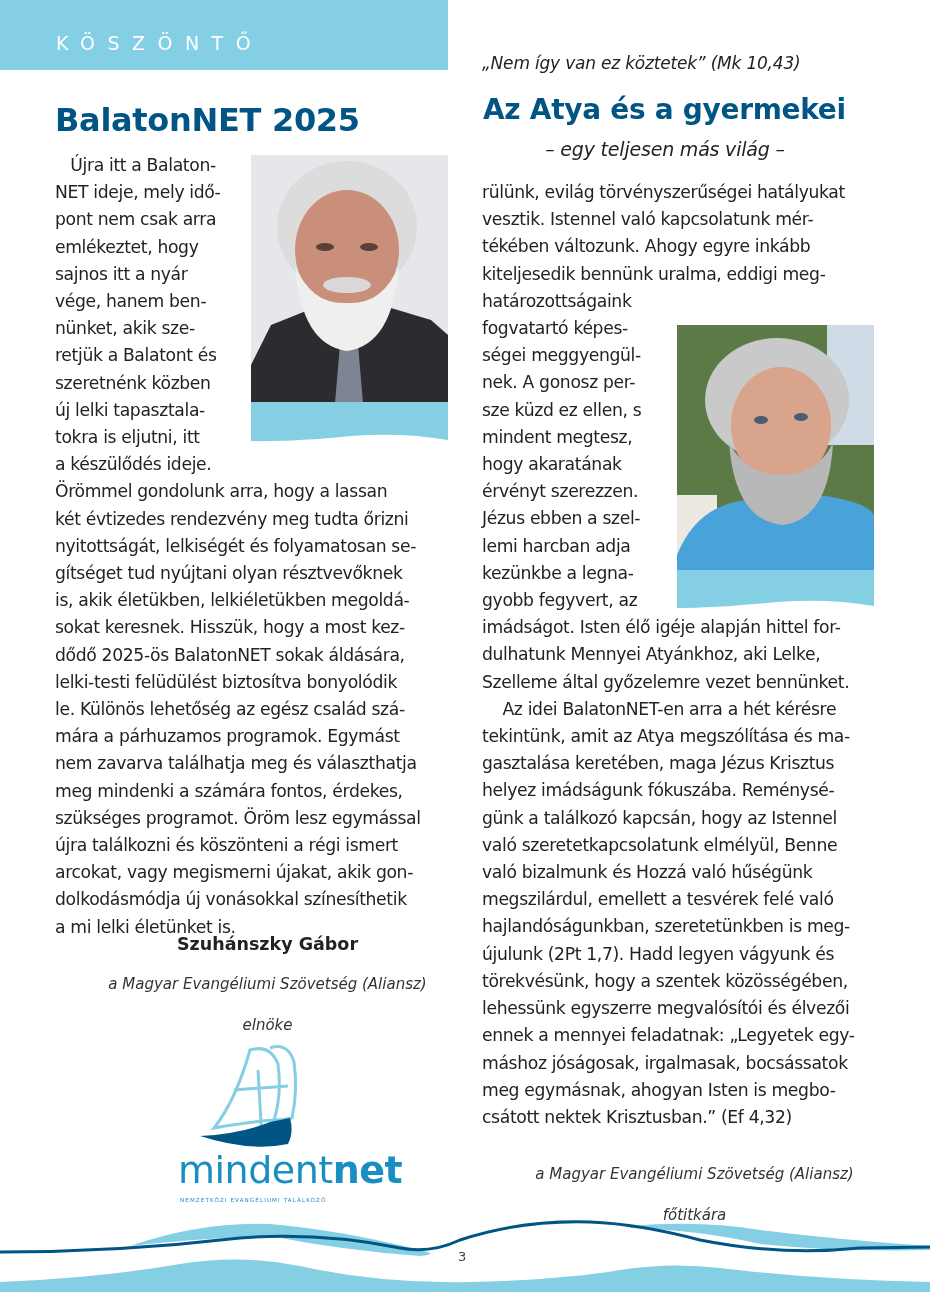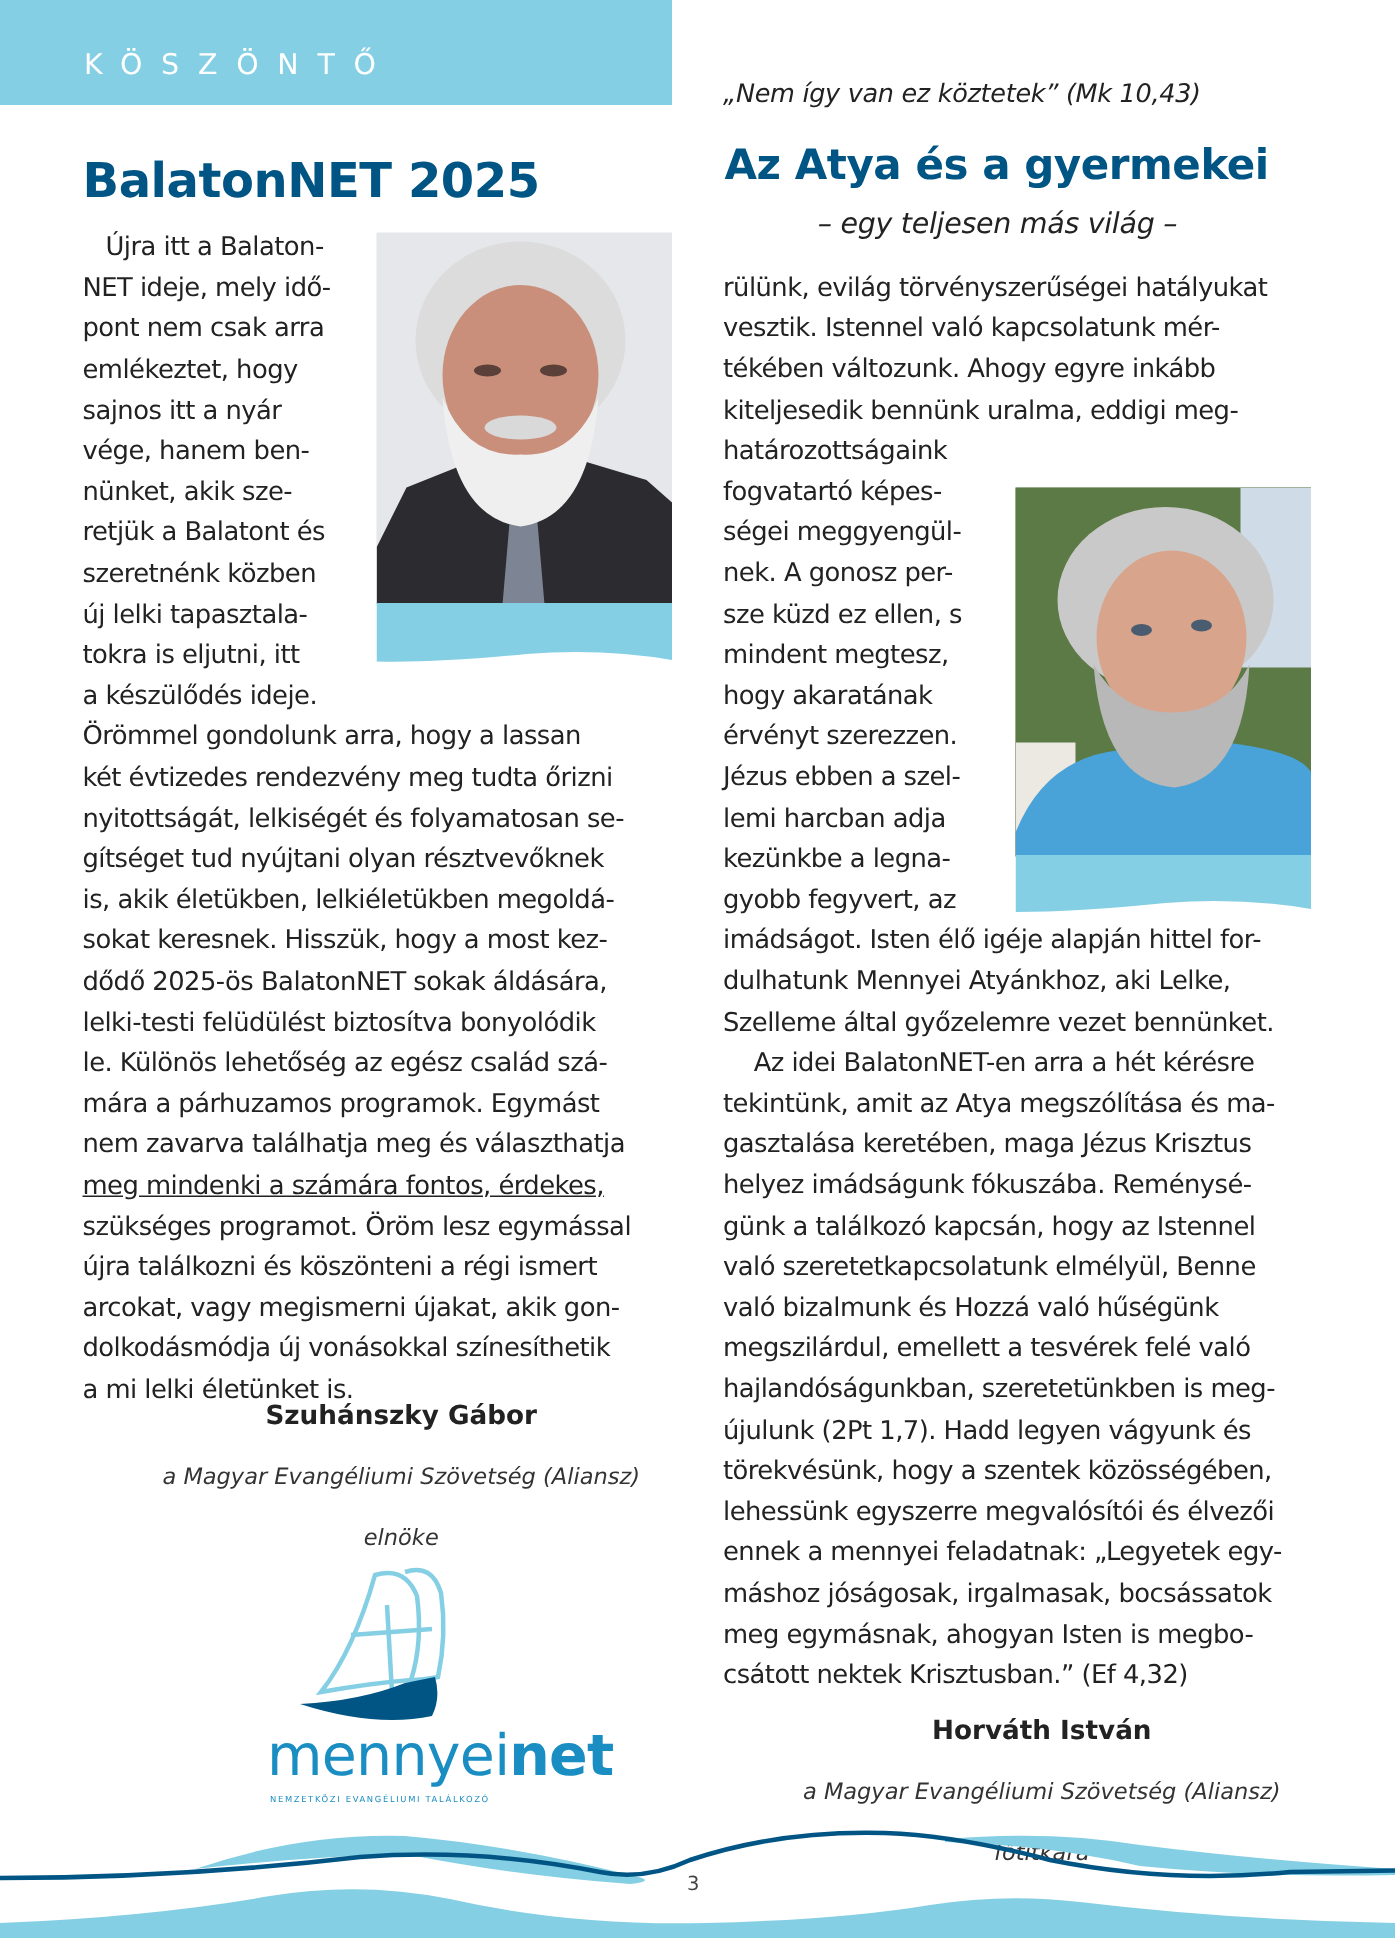--- a/index.html
+++ b/index.html
@@ -67,21 +67,21 @@
     <span class="line" style="white-space: pre;">két évtizedes rendezvény meg tudta őrizni</span>
     <span class="line" style="white-space: pre;">nyitottságát, lelkiségét és folyamatosan se-</span>
     <span class="line" style="white-space: pre;">gítséget tud nyújtani olyan résztvevőknek</span>
     <span class="line" style="white-space: pre;">is, akik életükben, lelkiéletükben megoldá-</span>
     <span class="line" style="white-space: pre;">sokat keresnek. Hisszük, hogy a most kez-</span>
     <span class="line" style="white-space: pre;">dődő 2025-ös BalatonNET sokak áldására,</span>
     <span class="line" style="white-space: pre;">lelki-testi felüdülést biztosítva bonyolódik</span>
     <span class="line" style="white-space: pre;">le. Különös lehetőség az egész család szá-</span>
     <span class="line" style="white-space: pre;">mára a párhuzamos programok. Egymást</span>
     <span class="line" style="white-space: pre;">nem zavarva találhatja meg és választhatja</span>
-    <span class="line" style="white-space: pre; text-decoration: underline;">meg mindenki a számára fontos, érdekes,</span>
+    <span class="line" style="white-space: pre;">meg mindenki a számára fontos, érdekes,</span>
     <span class="line" style="white-space: pre;">szükséges programot. Öröm lesz egymással</span>
     <span class="line" style="white-space: pre;">újra találkozni és köszönteni a régi ismert</span>
     <span class="line" style="white-space: pre;">arcokat, vagy megismerni újakat, akik gon-</span>
     <span class="line" style="white-space: pre;">dolkodásmódja új vonásokkal színesíthetik</span>
     <span class="line" style="white-space: pre;">a mi lelki életünket is.</span>
   </div>
 
 <div class="photo photo-left">
   <svg width="197" height="248" viewBox="0 0 197 248">
     <rect width="197" height="248" fill="#e6e7ea"></rect>
@@ -116,21 +116,21 @@
   <svg width="200" height="110" viewBox="0 0 200 110" style="position:absolute;left:0;top:0;">
 
     <path d="M80 10 Q100 4 108 24 Q112 55 104 80 Q78 82 44 88 Q66 60 80 10 Z" fill="none" stroke="#84cfe4" stroke-width="3"></path>
     <path d="M100 8 Q118 2 124 22 Q128 50 122 78 Q112 80 104 80" fill="none" stroke="#84cfe4" stroke-width="3"></path>
     <path d="M88 30 L92 100" stroke="#84cfe4" stroke-width="3"></path>
     <path d="M64 50 L118 46" stroke="#84cfe4" stroke-width="3"></path>
 
     <path d="M30 96 Q70 94 100 82 L120 78 Q124 92 118 104 Q80 112 30 96 Z" fill="#005584"></path>
   </svg>
   <div class="logo-word">
-    <span class="light">mennyei</span><span class="bold">net</span>
+    <span class="light">mindent</span><span class="bold">net</span>
   </div>
   <div class="logo-tag">NEMZETKÖZI EVANGÉLIUMI TALÁLKOZÓ</div>
 </div>
 
 <div class="motto">„Nem így van ez köztetek” (Mk 10,43)</div>
 <h1 class="h1 h1-right">Az Atya és a gyermekei</h1>
 <div class="subtitle">– egy teljesen más világ –</div>
 
 <div class="col col-right" id="right-body">
     <span class="line" style="white-space: pre;">rülünk, evilág törvényszerűségei hatályukat</span>
@@ -185,21 +185,20 @@
     <path d="M52 118 Q58 196 106 200 Q152 194 156 118 Q140 150 104 150 Q70 150 52 118 Z" fill="#b8b8b8"></path>
     <ellipse cx="84" cy="95" rx="7" ry="4" fill="#4a5c70"></ellipse>
     <ellipse cx="124" cy="92" rx="7" ry="4" fill="#4a5c70"></ellipse>
   </svg>
 </div>
 <svg class="wave-band" style="left:677px; top:570px;" width="197" height="40" viewBox="0 0 197 40">
   <path d="M0 0 H197 V36 Q150 28 100 32 Q40 38 0 38 Z" fill="#84cfe4"></path>
 </svg>
 
 <div class="sig sig-right">
-  <span class="sig-name">Horváth István</span>
   <span class="sig-role">a Magyar Evangéliumi Szövetség (Aliansz)</span>
   <span class="sig-role">főtitkára</span>
 </div>
 
 <svg class="footer-waves" width="930" height="82" viewBox="0 0 930 82">
   <path d="M130 36 Q200 12 270 14 Q340 20 420 40 Q440 44 420 46 Q340 40 270 26 Q200 28 130 36 Z" fill="#84cfe4"></path>
   <path d="M630 16 Q700 10 760 20 Q840 30 930 36 L930 40 Q840 42 760 34 Q700 20 630 18 Z" fill="#84cfe4"></path>
   <path d="M0 42 Q120 42 240 28 Q320 22 400 38 Q430 44 460 30 Q520 10 590 12 Q640 14 700 30 Q780 46 860 38 L930 37" fill="none" stroke="#005584" stroke-width="3"></path>
   <path d="M0 72 Q100 68 180 54 Q240 44 300 56 Q380 74 470 72 Q560 70 620 60 Q670 52 720 58 Q820 70 930 72 L930 82 L0 82 Z" fill="#84cfe4"></path>
 </svg>

